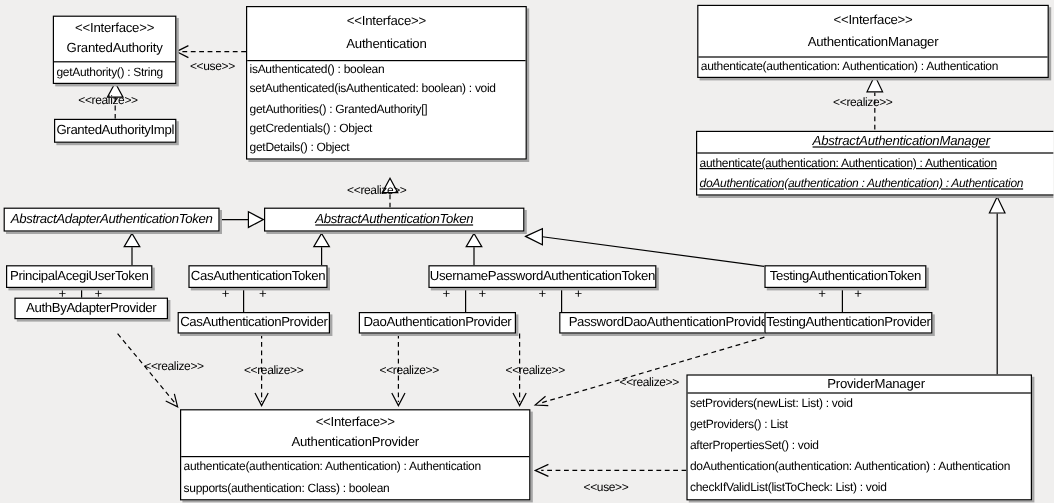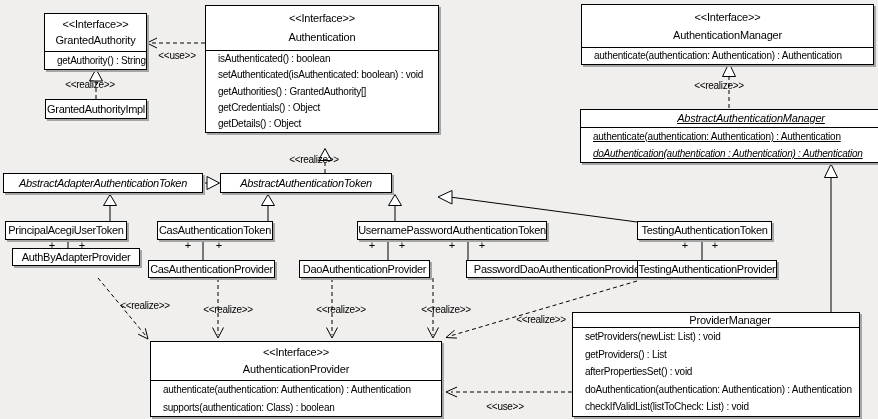--- a/index.html
+++ b/index.html
@@ -7,21 +7,21 @@
          background:#f0efee;font-family:"Liberation Sans",sans-serif;color:#000;}
   svg.wires{position:absolute;left:0;top:0;z-index:1;pointer-events:none;}
   .wire{stroke:#000;stroke-width:1;fill:none;}
   .dash{stroke-dasharray:4,3;}
   .tri{fill:#fff;stroke:#000;stroke-width:1;}
   .cls{position:absolute;background:#fff;border:1px solid #000;
        box-shadow:2px 2px 0 0 #a6a6a6;z-index:2;box-sizing:border-box;}
   .hd{text-align:center;white-space:nowrap;}
   .hd div{font-size:11px;letter-spacing:-0.2px;}
   .bd{border-top:1px solid #000;}
-  .m{font-size:10px;letter-spacing:-0.25px;white-space:nowrap;padding-left:12px;}
+  .m{font-size:10px;letter-spacing:-0.25px;white-space:nowrap;padding-left:2px;}
   .one{text-align:center;font-size:11px;letter-spacing:-0.3px;white-space:nowrap;}
   .it{font-style:italic;}
   .elabel{position:absolute;z-index:3;font-size:10px;letter-spacing:-0.3px;
           text-align:center;white-space:nowrap;}
   .plus{position:absolute;z-index:3;font-size:11px;width:12px;height:12px;
         line-height:12px;text-align:center;}
 
   
   #b-ga{left:44px;top:13px;width:103px;}
   #b-ga .hd{height:35px;padding-top:2px;} #b-ga .hd div{line-height:16px;}
@@ -29,22 +29,22 @@
   #b-gai{left:45px;top:99px;width:102px;height:20px;line-height:18px;}
   #b-auth{left:205px;top:5px;width:234px;}
   #b-auth .hd{height:41px;padding-top:3px;} #b-auth .hd div{line-height:19px;}
   #b-auth .m{height:16.3px;line-height:16.3px;}
   #b-am{left:581px;top:4px;width:293px;}
   #b-am .hd{height:39px;padding-top:3px;} #b-am .hd div{line-height:18px;}
   #b-am .m{height:16px;line-height:16px;}
   #b-aam{left:580px;top:109px;width:342px;text-decoration:underline;}
   #b-aam .hd{height:17px;} #b-aam .hd div{line-height:17px;}
   #b-aam .m{height:17px;line-height:17px;}
-  #b-aaat{left:3px;top:173px;width:200px;height:20px;line-height:18px;}
-  #b-aat{left:220px;top:173px;width:172px;height:20px;line-height:18px;}
+  #b-aaat{left:3px;top:173px;width:180px;height:20px;line-height:18px;}
+  #b-aat{left:220px;top:173px;width:217px;height:20px;line-height:18px;text-decoration:underline;}
   #b-pau{left:5px;top:221px;width:122px;height:19px;line-height:17px;}
   #b-cat{left:157px;top:221px;width:116px;height:19px;line-height:17px;}
   #b-upat{left:357px;top:221px;width:190px;height:19px;line-height:17px;}
   #b-tat{left:637px;top:221px;width:135px;height:19px;line-height:17px;}
   #b-abap{left:12px;top:248px;width:128px;height:18px;line-height:16px;}
   #b-cap{left:148px;top:260px;width:127px;height:18px;line-height:16px;}
   #b-dap{left:299px;top:260px;width:131px;height:18px;line-height:16px;}
   #b-pdap{left:437px;top:260px;width:185px;height:18px;line-height:16px;margin-left:29px;}
   #b-tap{left:637px;top:260px;width:140px;height:18px;line-height:16px;}
   #b-ap{left:150px;top:341px;width:292px;}

